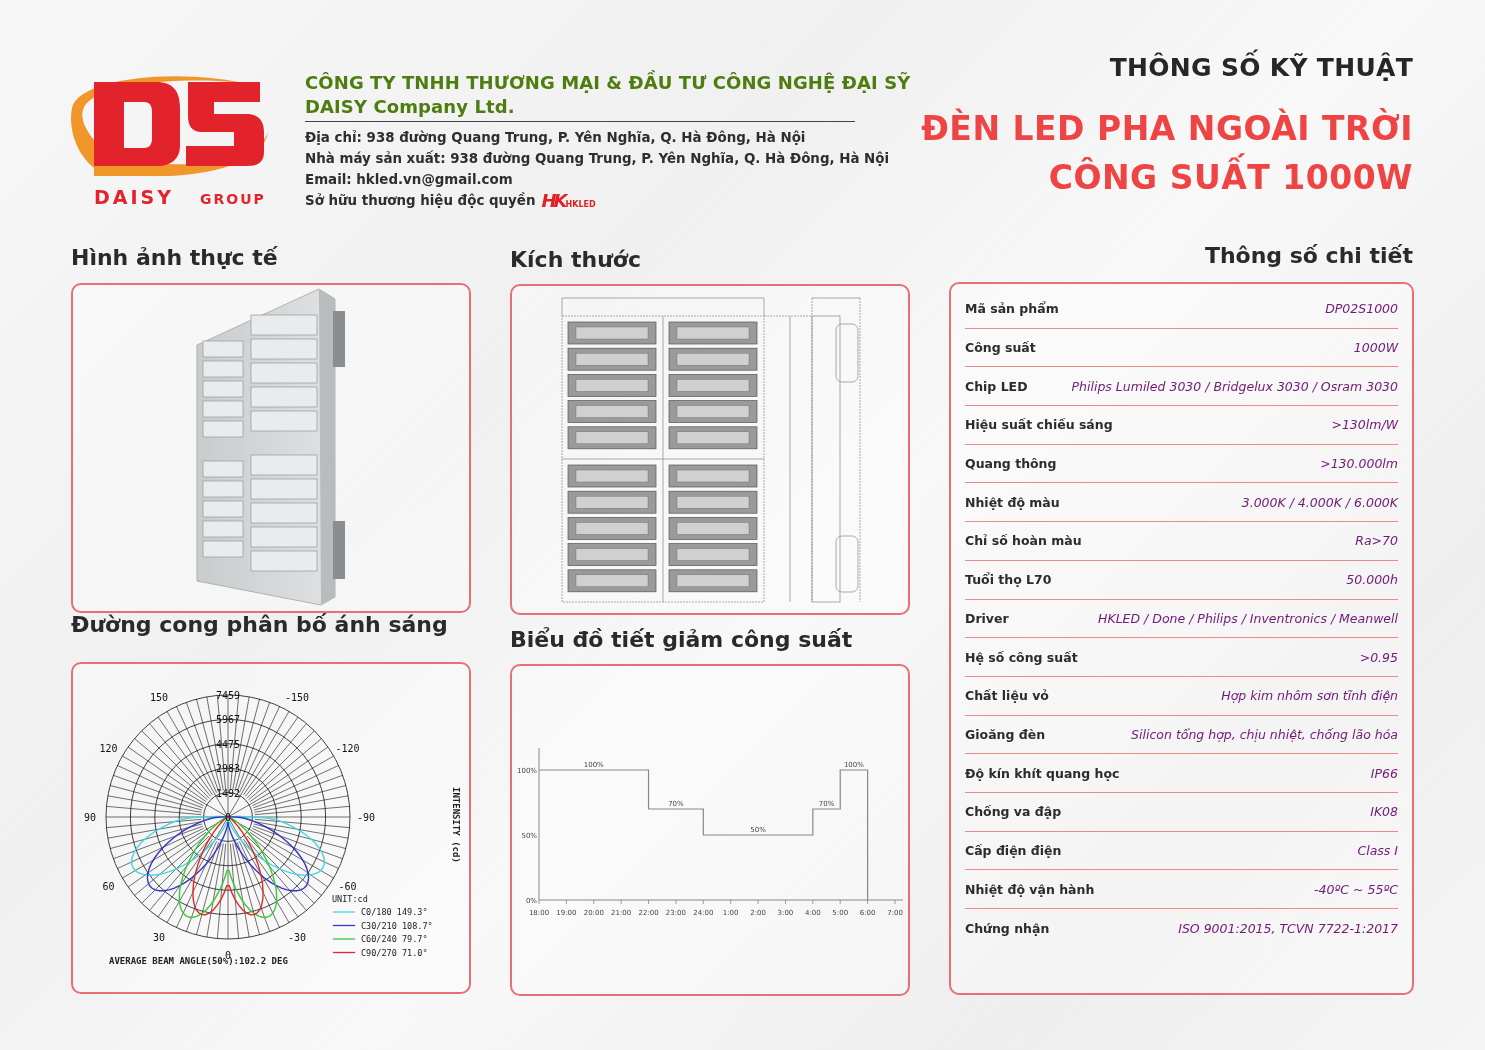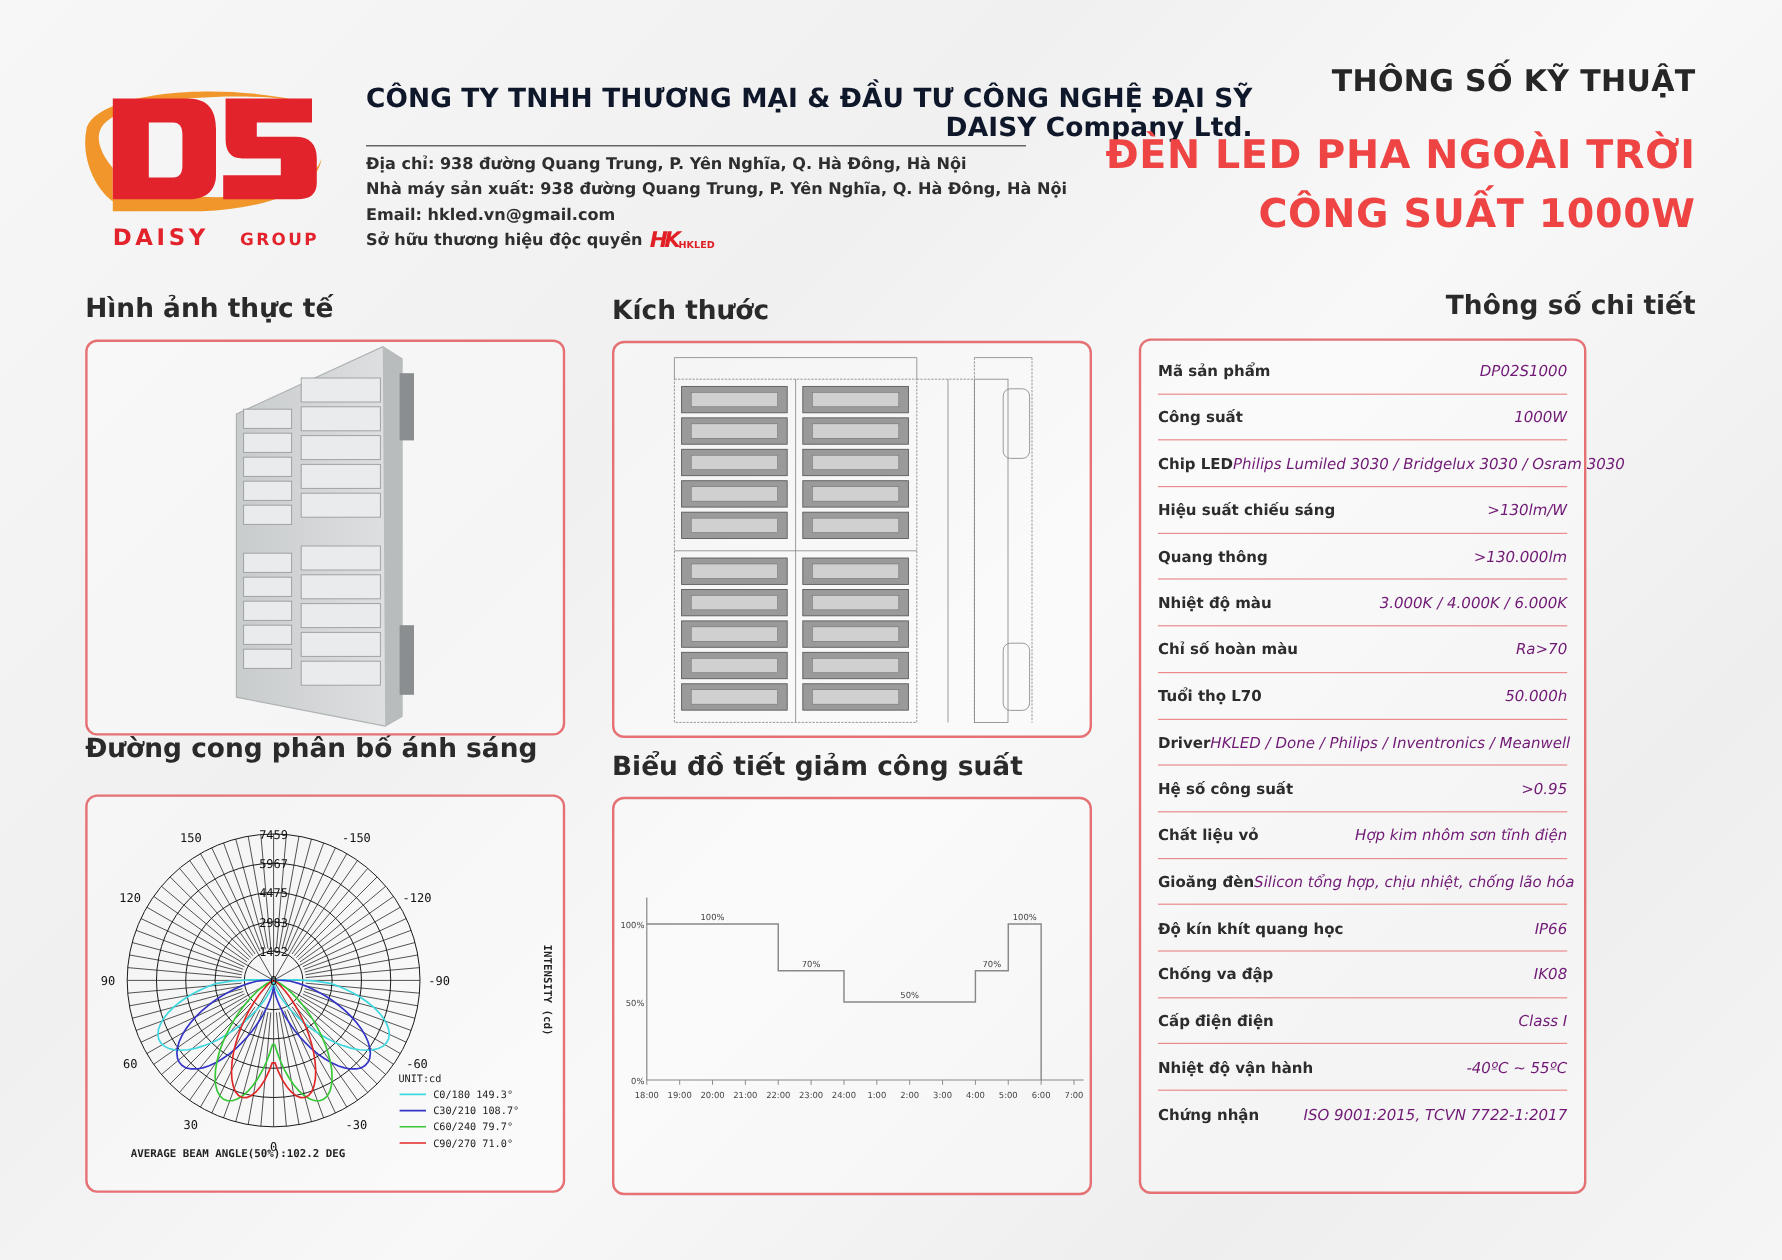--- a/index.html
+++ b/index.html
@@ -7,21 +7,21 @@
   body {
     font-family: "DejaVu Sans", sans-serif;
     background: linear-gradient(135deg, #f7f7f7 0%, #f0f0f0 35%, #f8f8f8 55%, #eeeeee 80%, #f5f5f5 100%);
     position: relative;
     color: #2b2b2b;
   }
   .abs { position: absolute; }
 
   
   #logo { left: 68px; top: 68px; width: 210px; height: 142px; }
-  .company-name { left: 305px; top: 71px; color: #0f172a; font-size: 22px; font-weight: bold; line-height: 24px; letter-spacing: 0.1px; text-align: right; }
+  .company-name { left: 305px; top: 71px; color: #4d7c0f; font-size: 18px; font-weight: bold; line-height: 24px; letter-spacing: 0.1px; }
   .header-rule { left: 305px; top: 121px; width: 550px; height: 1px; background: #444; }
   .contact { left: 305px; top: 127px; font-size: 13.4px; font-weight: bold; color: #2e2e2e; line-height: 21px; }
   .contact .brand-line { display: flex; align-items: center; gap: 6px; }
   .hk-logo { display: inline-flex; align-items: flex-end; gap: 1px; }
   .hk-logo .hk-mark { color: #e02025; font-weight: 900; font-style: italic; font-size: 18px; letter-spacing: -3px; line-height: 18px; }
   .hk-logo .hk-text { color: #e02025; font-weight: bold; font-size: 8px; line-height: 10px; }
 
   .doc-type { right: 72px; top: 53px; font-size: 25px; font-weight: bold; color: #262626; text-align: right; letter-spacing: 0.3px; }
   .product-title { right: 72px; top: 104px; font-size: 33px; font-weight: bold; color: #ef4444; text-align: right; line-height: 49px; letter-spacing: 0.5px; }
 
@@ -30,21 +30,21 @@
 
   
   .box {
     border: 2px solid #e57175; border-radius: 10px;
     background: rgba(255,255,255,0.35);
   }
   #box-photo { left: 71px; top: 283px; width: 400px; height: 330px; }
   #box-dim { left: 510px; top: 284px; width: 400px; height: 331px; }
   #box-polar { left: 71px; top: 662px; width: 400px; height: 332px; }
   #box-dimming { left: 510px; top: 664px; width: 400px; height: 332px; }
-  #box-specs { left: 949px; top: 282px; width: 373px; height: 713px; }
+  #box-specs { left: 949px; top: 282px; width: 465px; height: 713px; }
 
   
   .spec-list { position: absolute; left: 14px; right: 14px; top: 6px; }
   .spec-row {
     display: flex; justify-content: space-between; align-items: center;
     height: 38.7px; border-bottom: 1.5px solid #ea8a8d;
   }
   .spec-row:last-child { border-bottom: none; }
   .spec-label { font-size: 12.5px; font-weight: bold; color: #2c2c2c; white-space: nowrap; }
   .spec-value { font-size: 12.5px; font-style: italic; color: #701a75; white-space: nowrap; text-align: right; }

